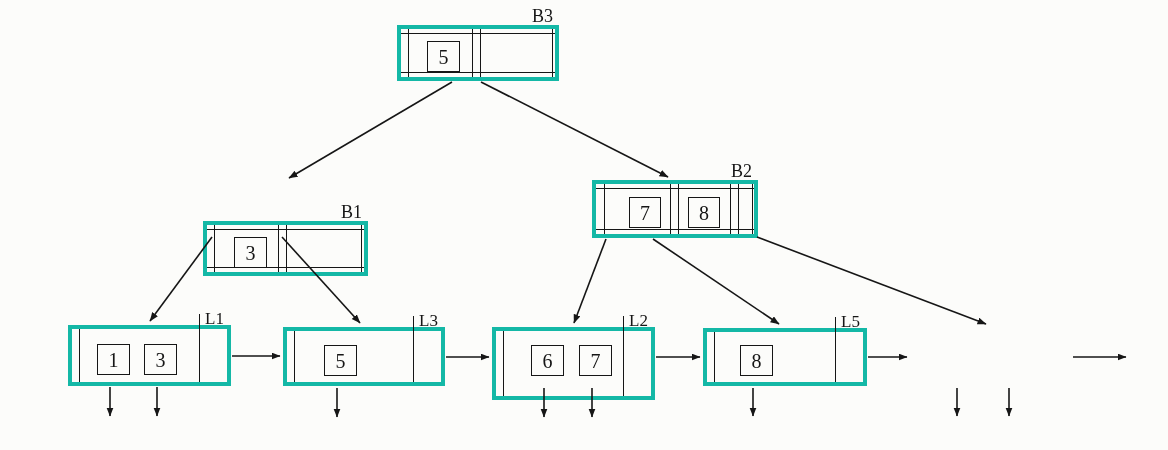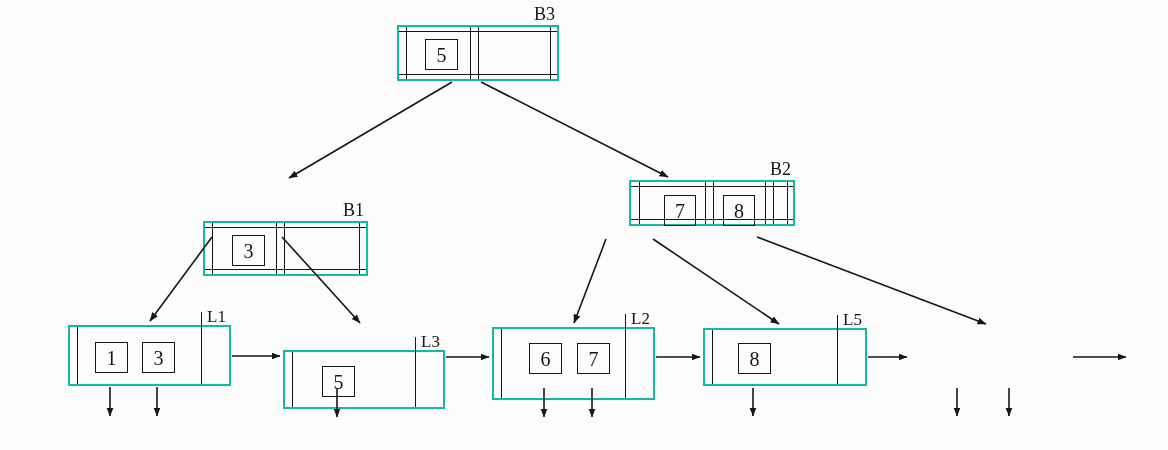--- a/index.html
+++ b/index.html
@@ -10,21 +10,21 @@
     position:relative;
     width:1168px;
     height:450px;
     background:#fcfcfa;
     overflow:hidden;
     color:#161616;
   }
 
   .node {
     position:absolute;
-    border:2px solid #14b8a6;
+    border:4px solid #14b8a6;
     background:transparent;
   }
 
   .hline {
     position:absolute; left:0; right:0; height:0;
     border-top:1.5px solid #161616;
   }
   .vline {
     position:absolute; top:0; bottom:0; width:0;
     border-left:1.5px solid #161616;
@@ -77,21 +77,21 @@
     <span class="node-label inode-label">B1</span>
     <span class="hline" style="top:4px;"></span>
     <span class="hline" style="bottom:4px;"></span>
     <span class="vline" style="left:7px;"></span>
     <span class="vline" style="left:71px;"></span>
     <span class="vline" style="left:79px;"></span>
     <span class="vline" style="left:154px;"></span>
     <span class="keybox" style="left:27px;top:12px;width:33px;height:31px;">3</span>
   </div>
 
-  <div class="node" style="left:592px;top:180px;width:166px;height:46px;margin-left:37px;">
+  <div class="node" style="left:592px;top:180px;width:166px;height:58px;">
     <span class="node-label inode-label">B2</span>
     <span class="hline" style="top:4px;"></span>
     <span class="hline" style="bottom:4px;"></span>
     <span class="vline" style="left:8px;"></span>
     <span class="vline" style="left:74px;"></span>
     <span class="vline" style="left:82px;"></span>
     <span class="vline" style="left:134px;"></span>
     <span class="vline" style="left:142px;"></span>
     <span class="vline" style="left:156px;"></span>
     <span class="keybox" style="left:33px;top:13px;width:32px;height:31px;">7</span>
@@ -100,21 +100,21 @@
 
   <div class="node" style="left:68px;top:325px;width:163px;height:61px;">
     <span class="tick" style="right:27px;"></span>
     <span class="node-label leaf-label">L1</span>
     <span class="vline" style="left:7px;"></span>
     <span class="vline" style="right:27px;"></span>
     <span class="keybox" style="left:25px;top:15px;width:33px;height:31px;">1</span>
     <span class="keybox" style="left:72px;top:15px;width:33px;height:31px;">3</span>
   </div>
 
-  <div class="node" style="left:283px;top:327px;width:162px;height:59px;margin-top:23px;">
+  <div class="node" style="left:283px;top:327px;width:162px;height:59px;">
     <span class="tick" style="right:27px;"></span>
     <span class="node-label leaf-label">L3</span>
     <span class="vline" style="left:7px;"></span>
     <span class="vline" style="right:27px;"></span>
     <span class="keybox" style="left:37px;top:14px;width:33px;height:31px;">5</span>
   </div>
 
   <div class="node" style="left:492px;top:327px;width:163px;height:73px;">
     <span class="tick" style="right:27px;"></span>
     <span class="node-label leaf-label">L2</span>

